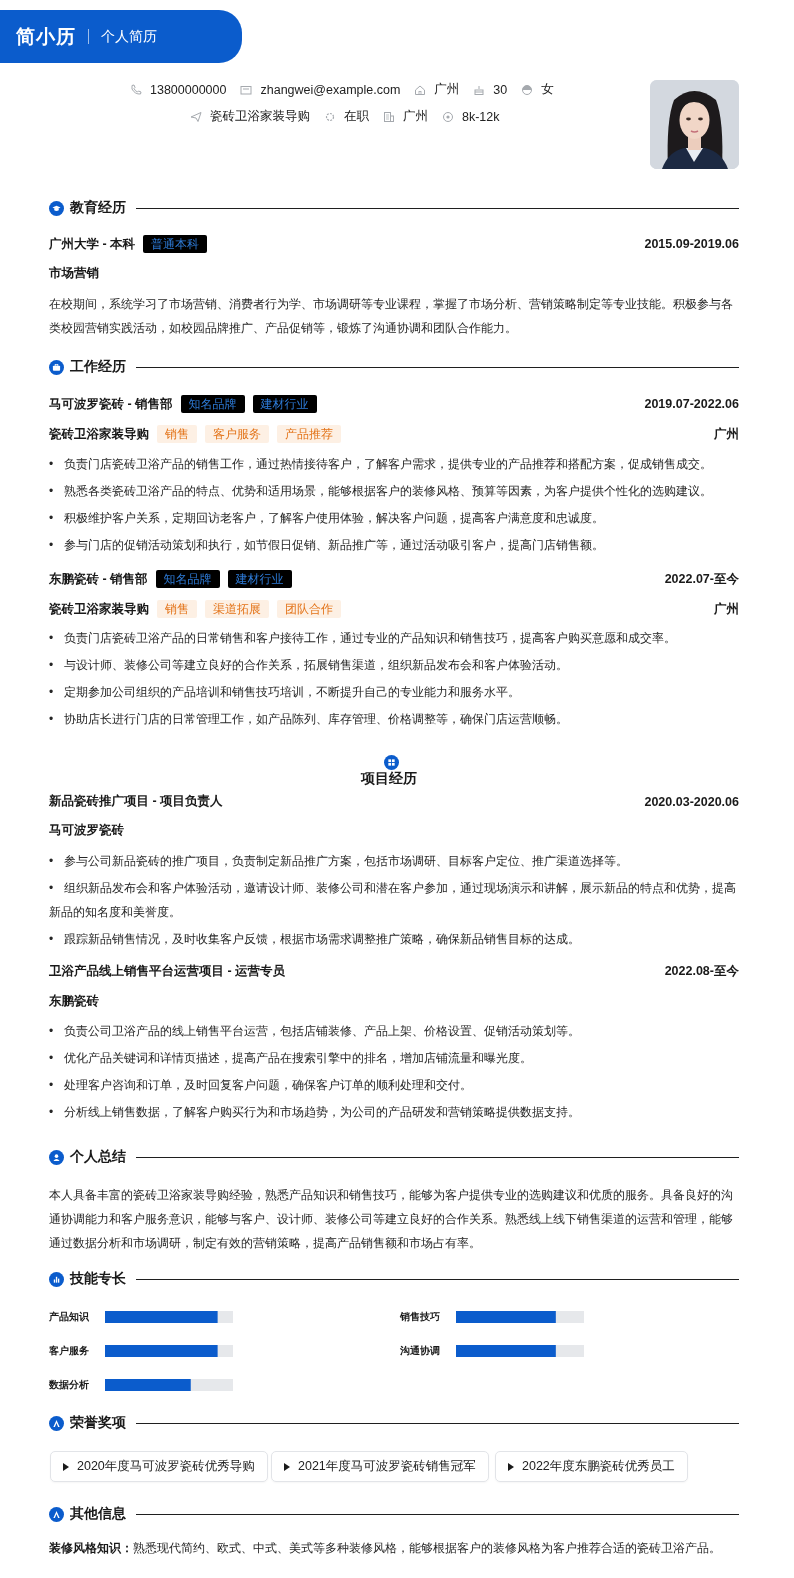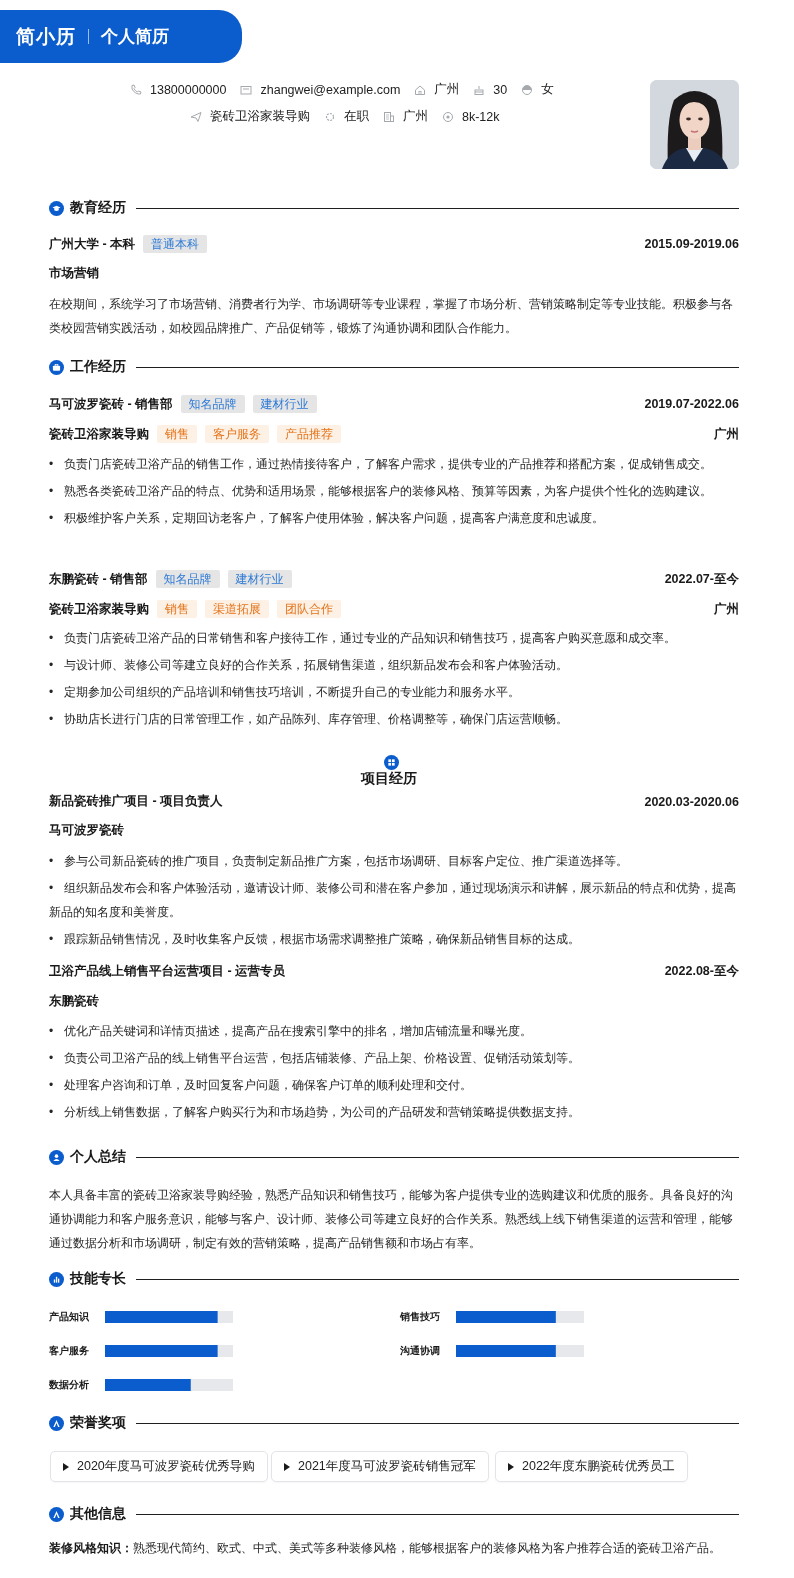--- a/index.html
+++ b/index.html
@@ -15,21 +15,21 @@
     position: absolute; left: 0; top: 10px;
     width: 242px; height: 53px;
     background: #0b5ccc;
     border-radius: 0 23px 23px 0;
     display: flex; align-items: center;
     padding-left: 16px;
     color: #fff;
   }
   .brand .name { font-size: 19px; font-weight: bold; letter-spacing: 1px; }
   .brand .sep { width: 1px; height: 15px; background: rgba(255,255,255,0.6); margin: 0 12px; }
-  .brand .sub { font-size: 17px; font-weight: bold; }
+  .brand .sub { font-size: 14px; }
 
   .contact-row {
     position: absolute; display: flex; align-items: center;
     font-size: 12.5px; color: #222; white-space: nowrap;
   }
   .contact-row.r1 { left: 130px; top: 81px; }
   .contact-row.r2 { left: 190px; top: 108px; }
   .ci { display: flex; align-items: center; margin-right: 14px; }
   .ci .ico { width: 12px; height: 12px; margin-right: 8px; display: inline-flex; align-items: center; justify-content: center; }
   .ci .ico svg { width: 12px; height: 12px; }
@@ -58,21 +58,21 @@
     display: flex; align-items: center; justify-content: space-between;
     white-space: nowrap;
   }
   .row .left { display: flex; align-items: center; }
   .bold { font-weight: bold; font-size: 12.5px; color: #1a1a1a; }
   .date { font-size: 12.5px; font-weight: bold; color: #1a1a1a; }
   .tag {
     display: inline-block; font-size: 12px; padding: 1px 8px; margin-left: 8px;
     border-radius: 2px; line-height: 16px;
   }
-  .tag.blue { background: #e5e5e5; color: #2d7ad6; }
+  .tag.blue { background: #000000; color: #2d7ad6; }
   .tag.orange { background: #fdf0e4; color: #e37318; }
 
   .para {
     position: absolute; left: 49px; width: 690px;
     font-size: 12px; line-height: 24px; color: #262626;
   }
   .blist { position: absolute; left: 49px; width: 690px; list-style: none; }
   .blist li {
     font-size: 12px; line-height: 24px; color: #262626;
     padding-left: 0; margin-bottom: 3px; position: relative;
@@ -259,20 +259,21 @@
     <span class="tag orange">销售</span>
     <span class="tag orange">客户服务</span>
     <span class="tag orange">产品推荐</span>
   </div>
   <span class="date">广州</span>
 </div>
 <ul class="blist" style="top:452px;">
   <li><span class="dot">•</span><span>负责门店瓷砖卫浴产品的销售工作，通过热情接待客户，了解客户需求，提供专业的产品推荐和搭配方案，促成销售成交。</span></li>
   <li><span class="dot">•</span><span>熟悉各类瓷砖卫浴产品的特点、优势和适用场景，能够根据客户的装修风格、预算等因素，为客户提供个性化的选购建议。</span></li>
   <li><span class="dot">•</span><span>积极维护客户关系，定期回访老客户，了解客户使用体验，解决客户问题，提高客户满意度和忠诚度。</span></li>
+  <li><span class="dot">•</span><span>参与门店的促销活动策划和执行，如节假日促销、新品推广等，通过活动吸引客户，提高门店销售额。</span></li>
 </ul>
 
 <div class="row" style="top:570px;">
   <div class="left">
     <span class="bold">东鹏瓷砖 - 销售部</span>
     <span class="tag blue">知名品牌</span>
     <span class="tag blue">建材行业</span>
   </div>
   <span class="date">2022.07-至今</span>
 </div>
@@ -319,22 +320,22 @@
 </ul>
 
 <div class="row" style="top:963px;">
   <span class="bold">卫浴产品线上销售平台运营项目 - 运营专员</span>
   <span class="date">2022.08-至今</span>
 </div>
 <div class="row" style="top:993px;">
   <span class="bold">东鹏瓷砖</span>
 </div>
 <ul class="blist" style="top:1019px;">
+  <li><span class="dot">•</span><span>负责公司卫浴产品的线上销售平台运营，包括店铺装修、产品上架、价格设置、促销活动策划等。</span></li>
   <li><span class="dot">•</span><span>优化产品关键词和详情页描述，提高产品在搜索引擎中的排名，增加店铺流量和曝光度。</span></li>
-  <li><span class="dot">•</span><span>负责公司卫浴产品的线上销售平台运营，包括店铺装修、产品上架、价格设置、促销活动策划等。</span></li>
   <li><span class="dot">•</span><span>处理客户咨询和订单，及时回复客户问题，确保客户订单的顺利处理和交付。</span></li>
   <li><span class="dot">•</span><span>分析线上销售数据，了解客户购买行为和市场趋势，为公司的产品研发和营销策略提供数据支持。</span></li>
 </ul>
 
 <div class="section-title" style="top:1148px;">
   <span class="sicon">
       <svg viewBox="0 0 10 10">
         <circle cx="5" cy="3.5" r="2" fill="#fff"></circle>
         <path d="M1.5 9 Q5 4.5 8.5 9 Z" fill="#fff"></path>
       </svg>

